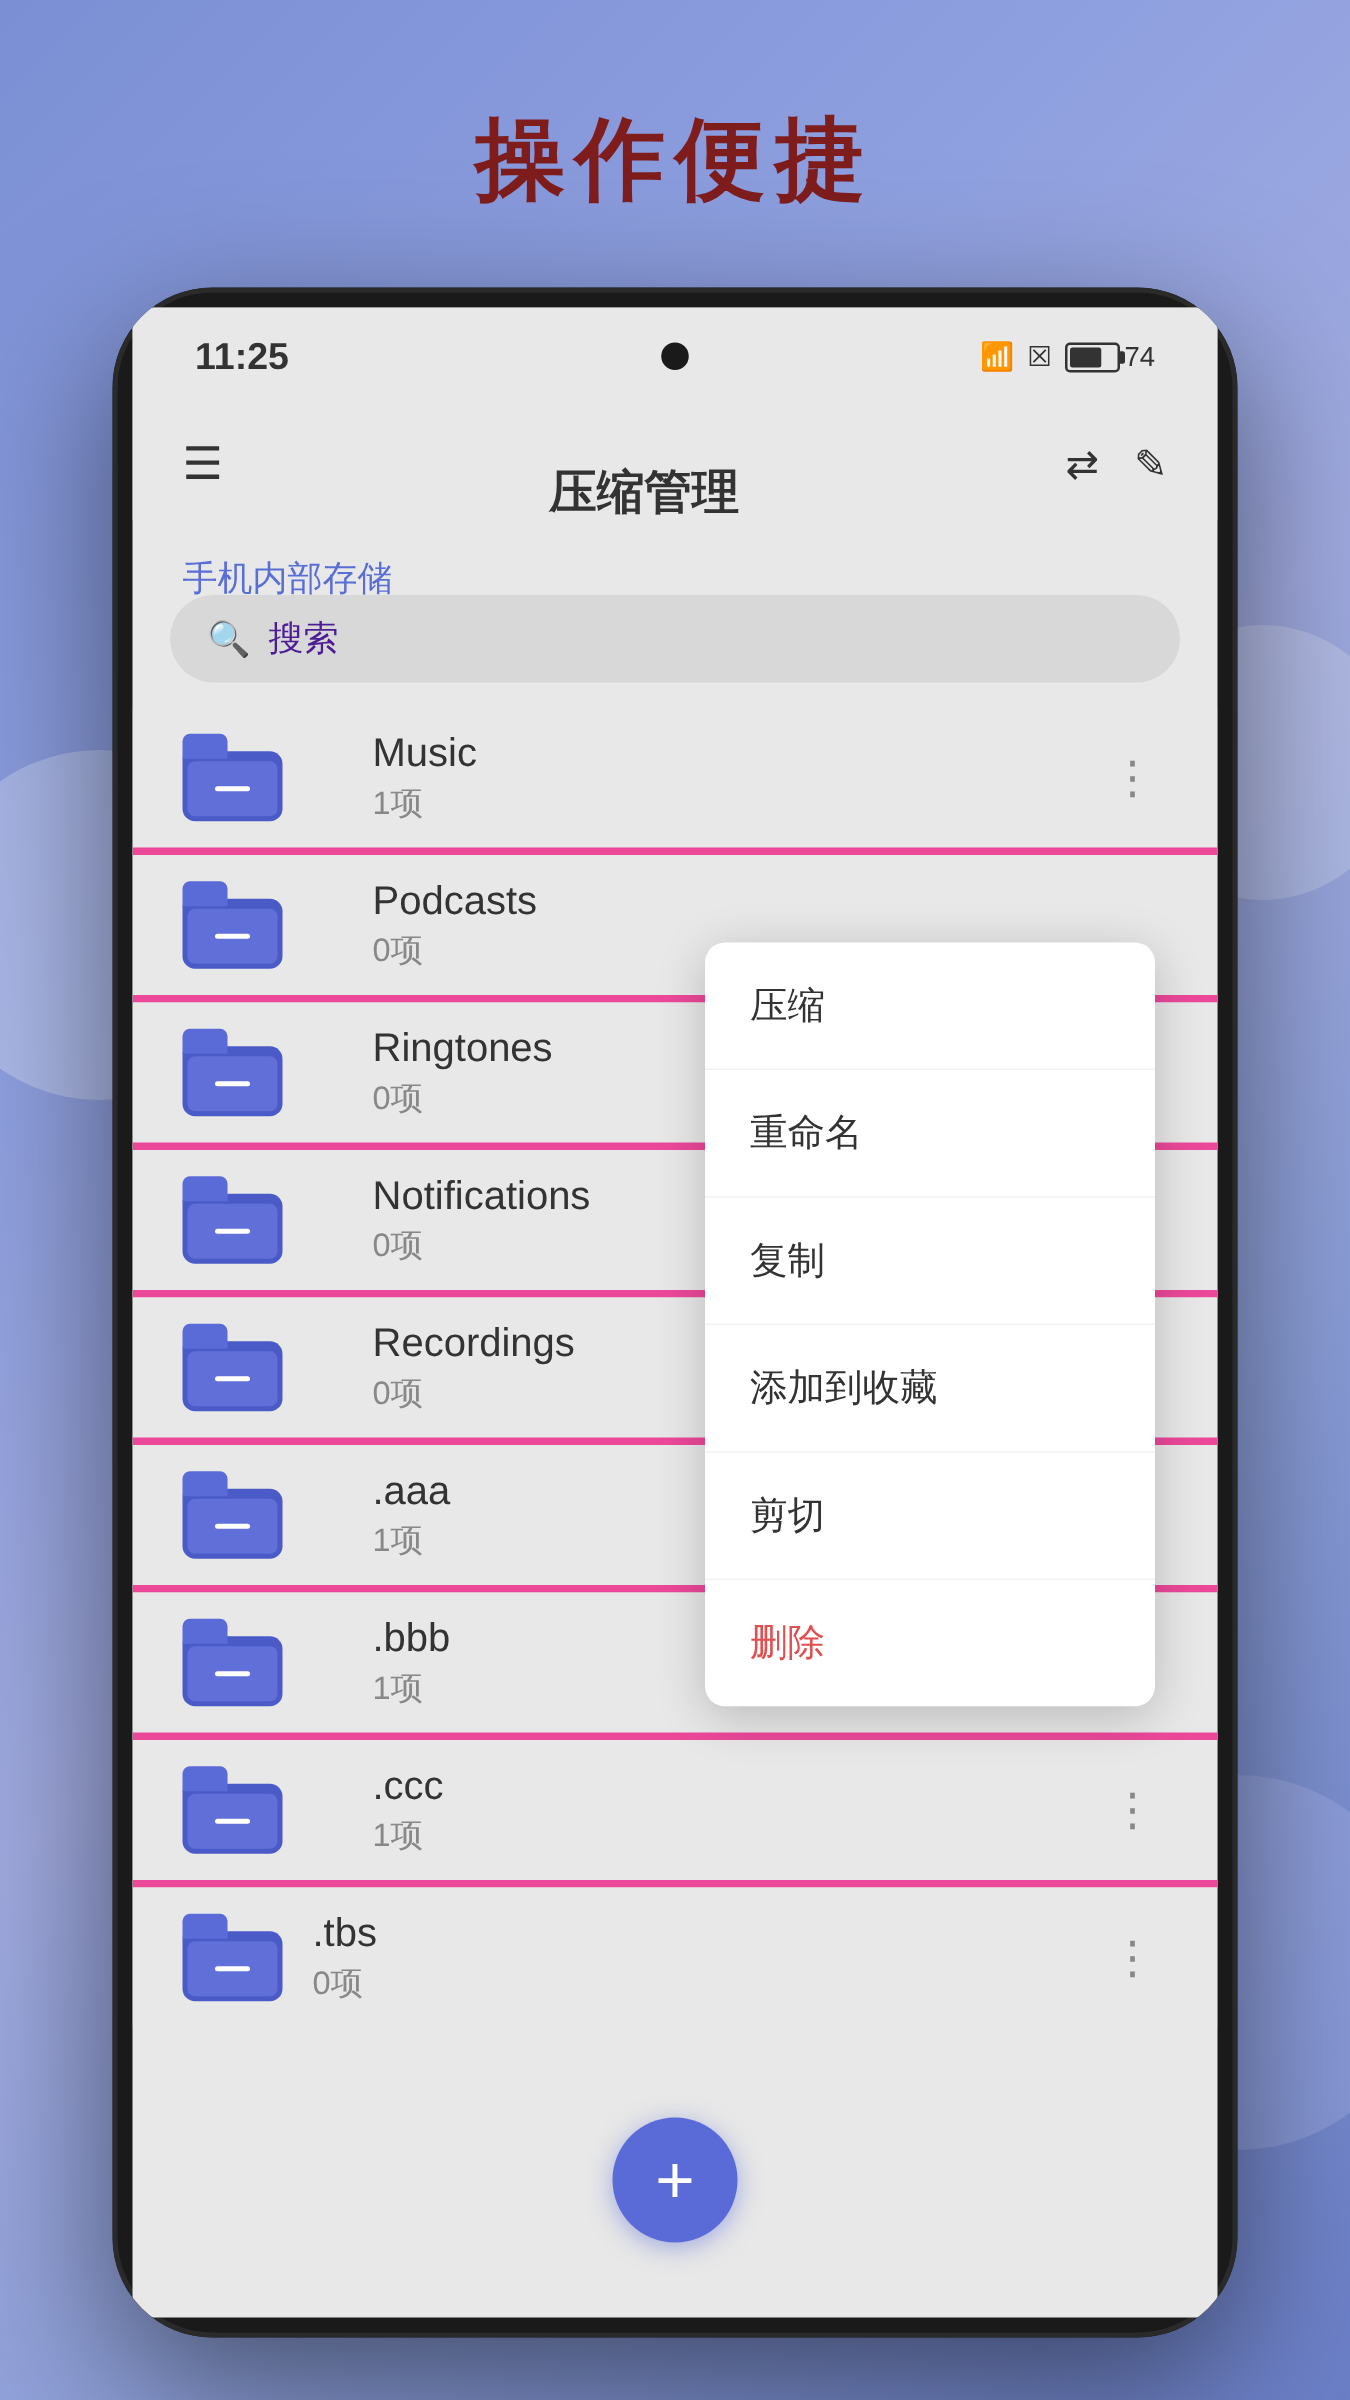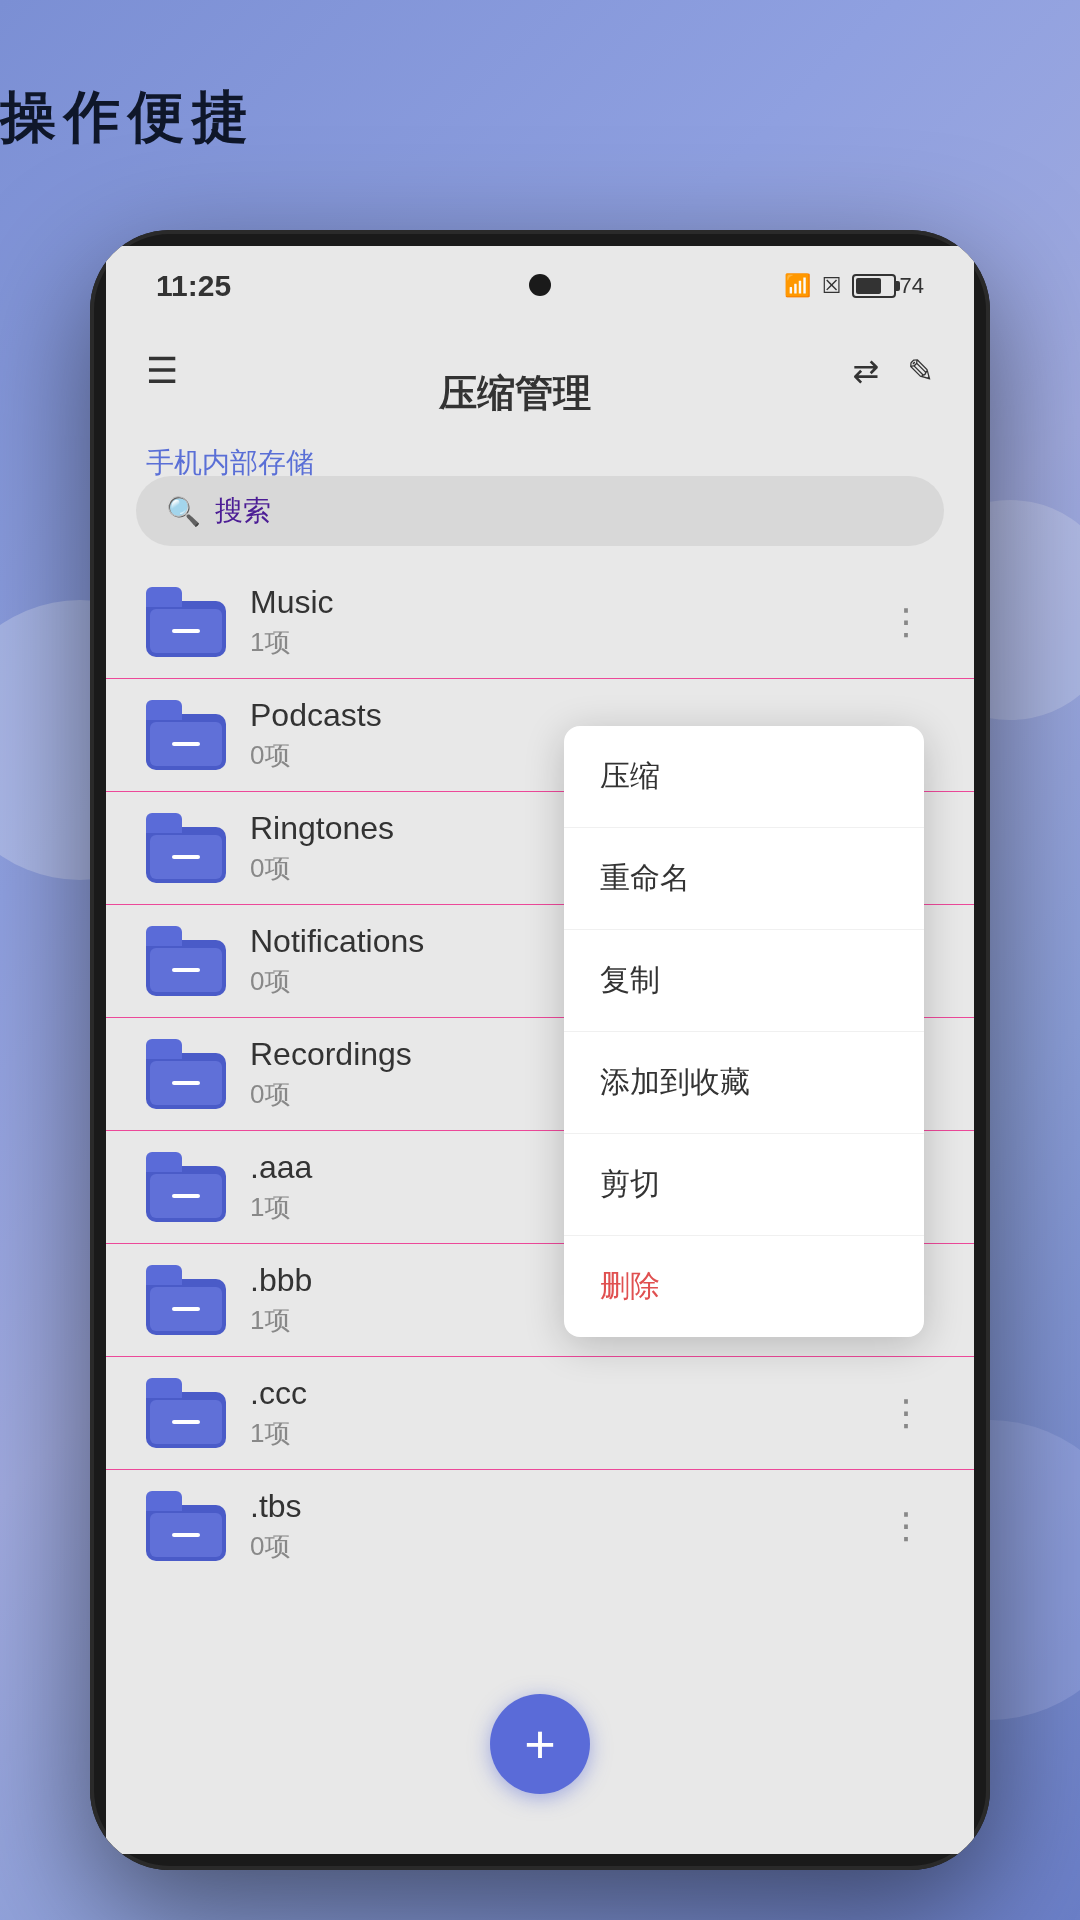--- a/index.html
+++ b/index.html
@@ -40,24 +40,24 @@
       border-radius: 50%;
       background: rgba(180,190,240,0.3);
     }
 
     
     .page-title {
       position: absolute;
       top: 80px;
       left: 0;
       right: 0;
-      text-align: left;
-      font-size: 56px;
+      text-align: center;
+      font-size: 72px;
       font-weight: 800;
-      color: #0f172a;
+      color: #7f1d1d;
       letter-spacing: 8px;
     }
 
     
     .phone-frame {
       position: absolute;
       top: 230px;
       left: 90px;
       width: 900px;
       height: 1640px;
@@ -236,21 +236,22 @@
     }
 
     .file-item {
       display: flex;
       align-items: center;
       padding: 18px 40px;
       background: #e8e8e8;
       position: relative;
     }
     .file-item:not(:last-child) {
-      border-bottom: 1px solid #ec4899;
+      border-bottom: 6px solid #ec4899;
+      gap: 48px;
     }
 
     .folder-icon {
       width: 80px;
       height: 70px;
       position: relative;
       flex-shrink: 0;
       margin-right: 24px;
     }
     .folder-back {
@@ -307,21 +308,21 @@
     .file-more {
       font-size: 36px;
       color: #888;
       cursor: pointer;
       padding: 10px;
     }
 
     
     .context-menu {
       position: absolute;
-      top: 480px;
+      top: 508px;
       right: 50px;
       width: 360px;
       background: white;
       border-radius: 16px;
       box-shadow: 0 8px 40px rgba(0,0,0,0.2);
       z-index: 200;
       overflow: hidden;
     }
     .context-menu-item {
       padding: 30px 36px;

